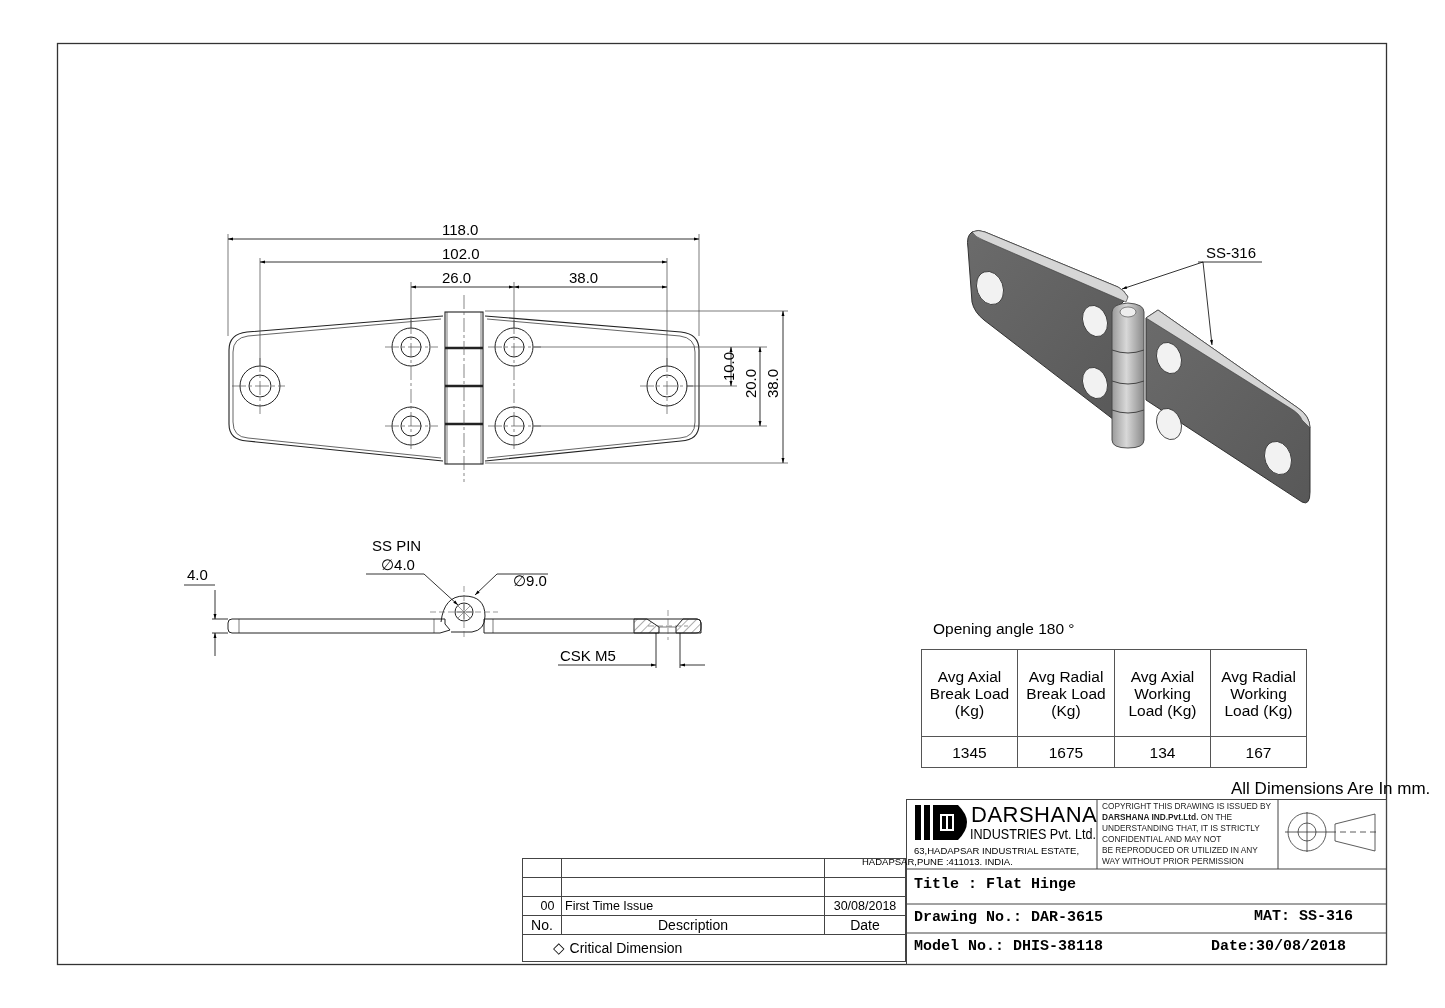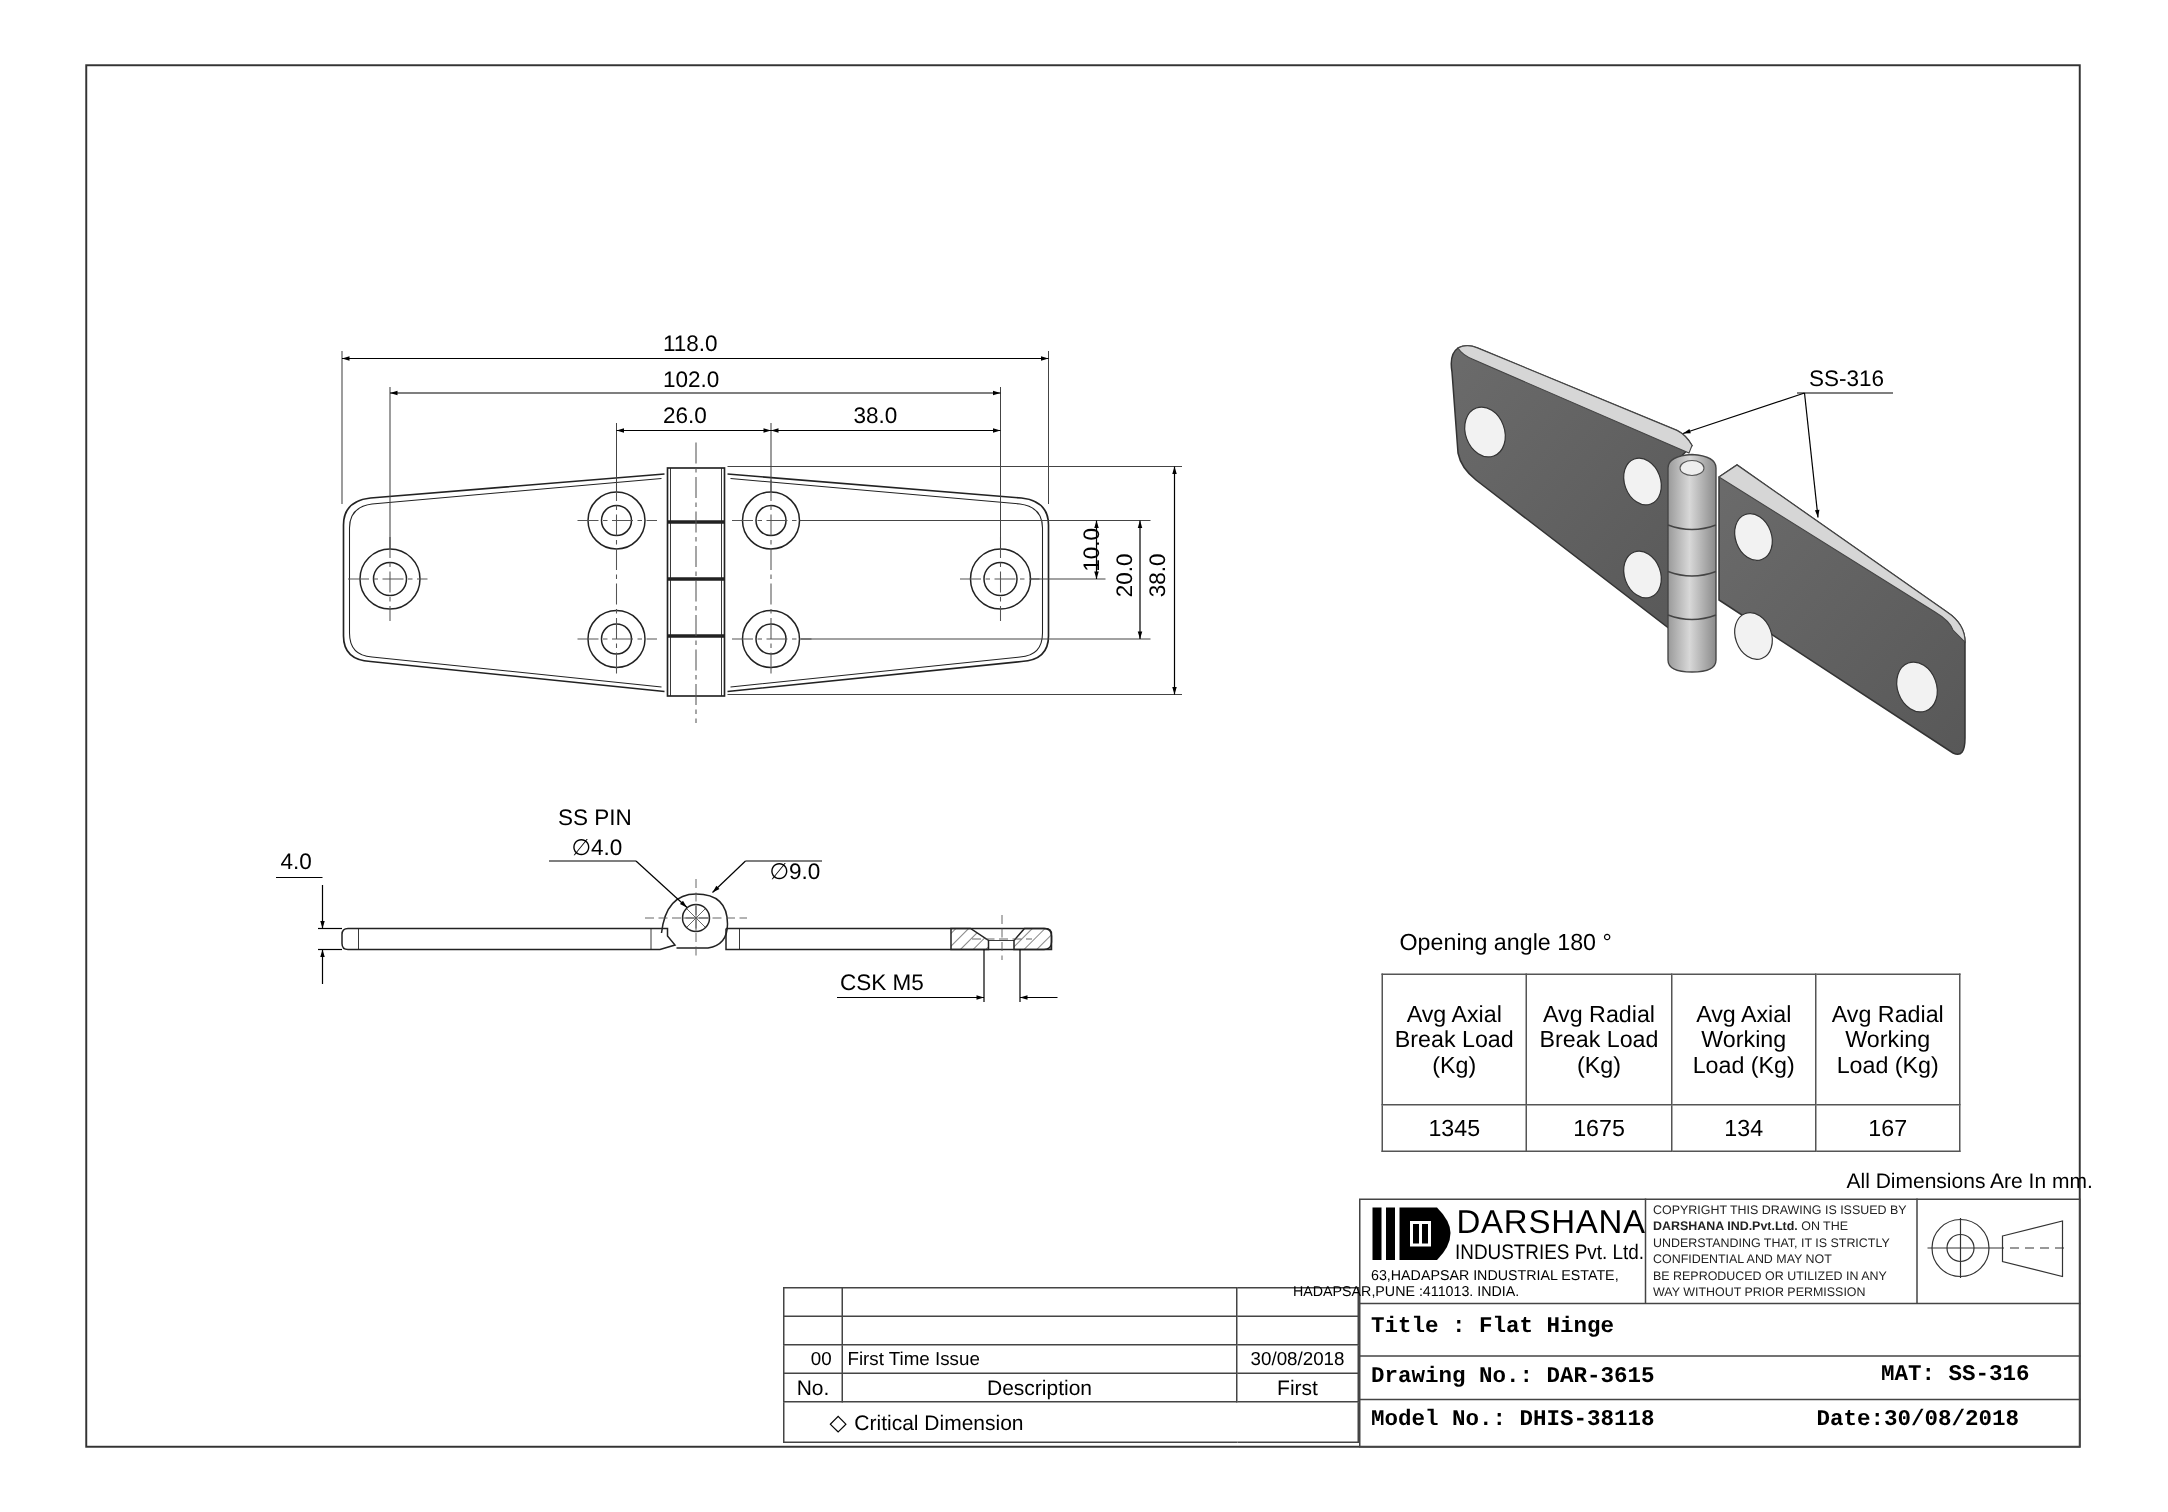--- a/index.html
+++ b/index.html
@@ -275,21 +275,21 @@
   </tr>
   <tr class="val">
     <td>1345</td>
     <td>1675</td>
     <td>134</td>
     <td>167</td>
   </tr>
 </tbody>
   </table>
 
-<div class="abs" style="left:1231px;top:779px;font-size:14px;">All Dimensions Are In mm.</div>
+<div class="abs" style="left:1231px;top:779px;font-size:17px;">All Dimensions Are In mm.</div>
 
 <table class="rev">
   <tbody>
       <tr>
     <td style="width:32px;"></td>
     <td style="width:256px;"></td>
     <td style="width:74px;"></td>
   </tr>
   <tr>
     <td></td>
@@ -297,21 +297,21 @@
     <td></td>
   </tr>
   <tr>
     <td style="text-align:center;padding-left:14px;">00</td>
     <td>First Time Issue</td>
     <td style="text-align:center;">30/08/2018</td>
   </tr>
   <tr>
     <td style="text-align:center;font-size:14px;">No.</td>
     <td style="text-align:center;font-size:14px;">Description</td>
-    <td style="text-align:center;font-size:14px;">First</td>
+    <td style="text-align:center;font-size:14px;">Date</td>
   </tr>
   <tr>
     <td colspan="3" style="height:26px;font-size:14px;padding-left:30px;">
       <span style="font-size:15px;margin-right:5px;">◇</span><span>Critical Dimension</span>
     </td>
   </tr>
 </tbody>
   </table>
 
 <div class="abs" style="left:971px;top:802px;font-size:22px;letter-spacing:0.5px;">DARSHANA</div>

